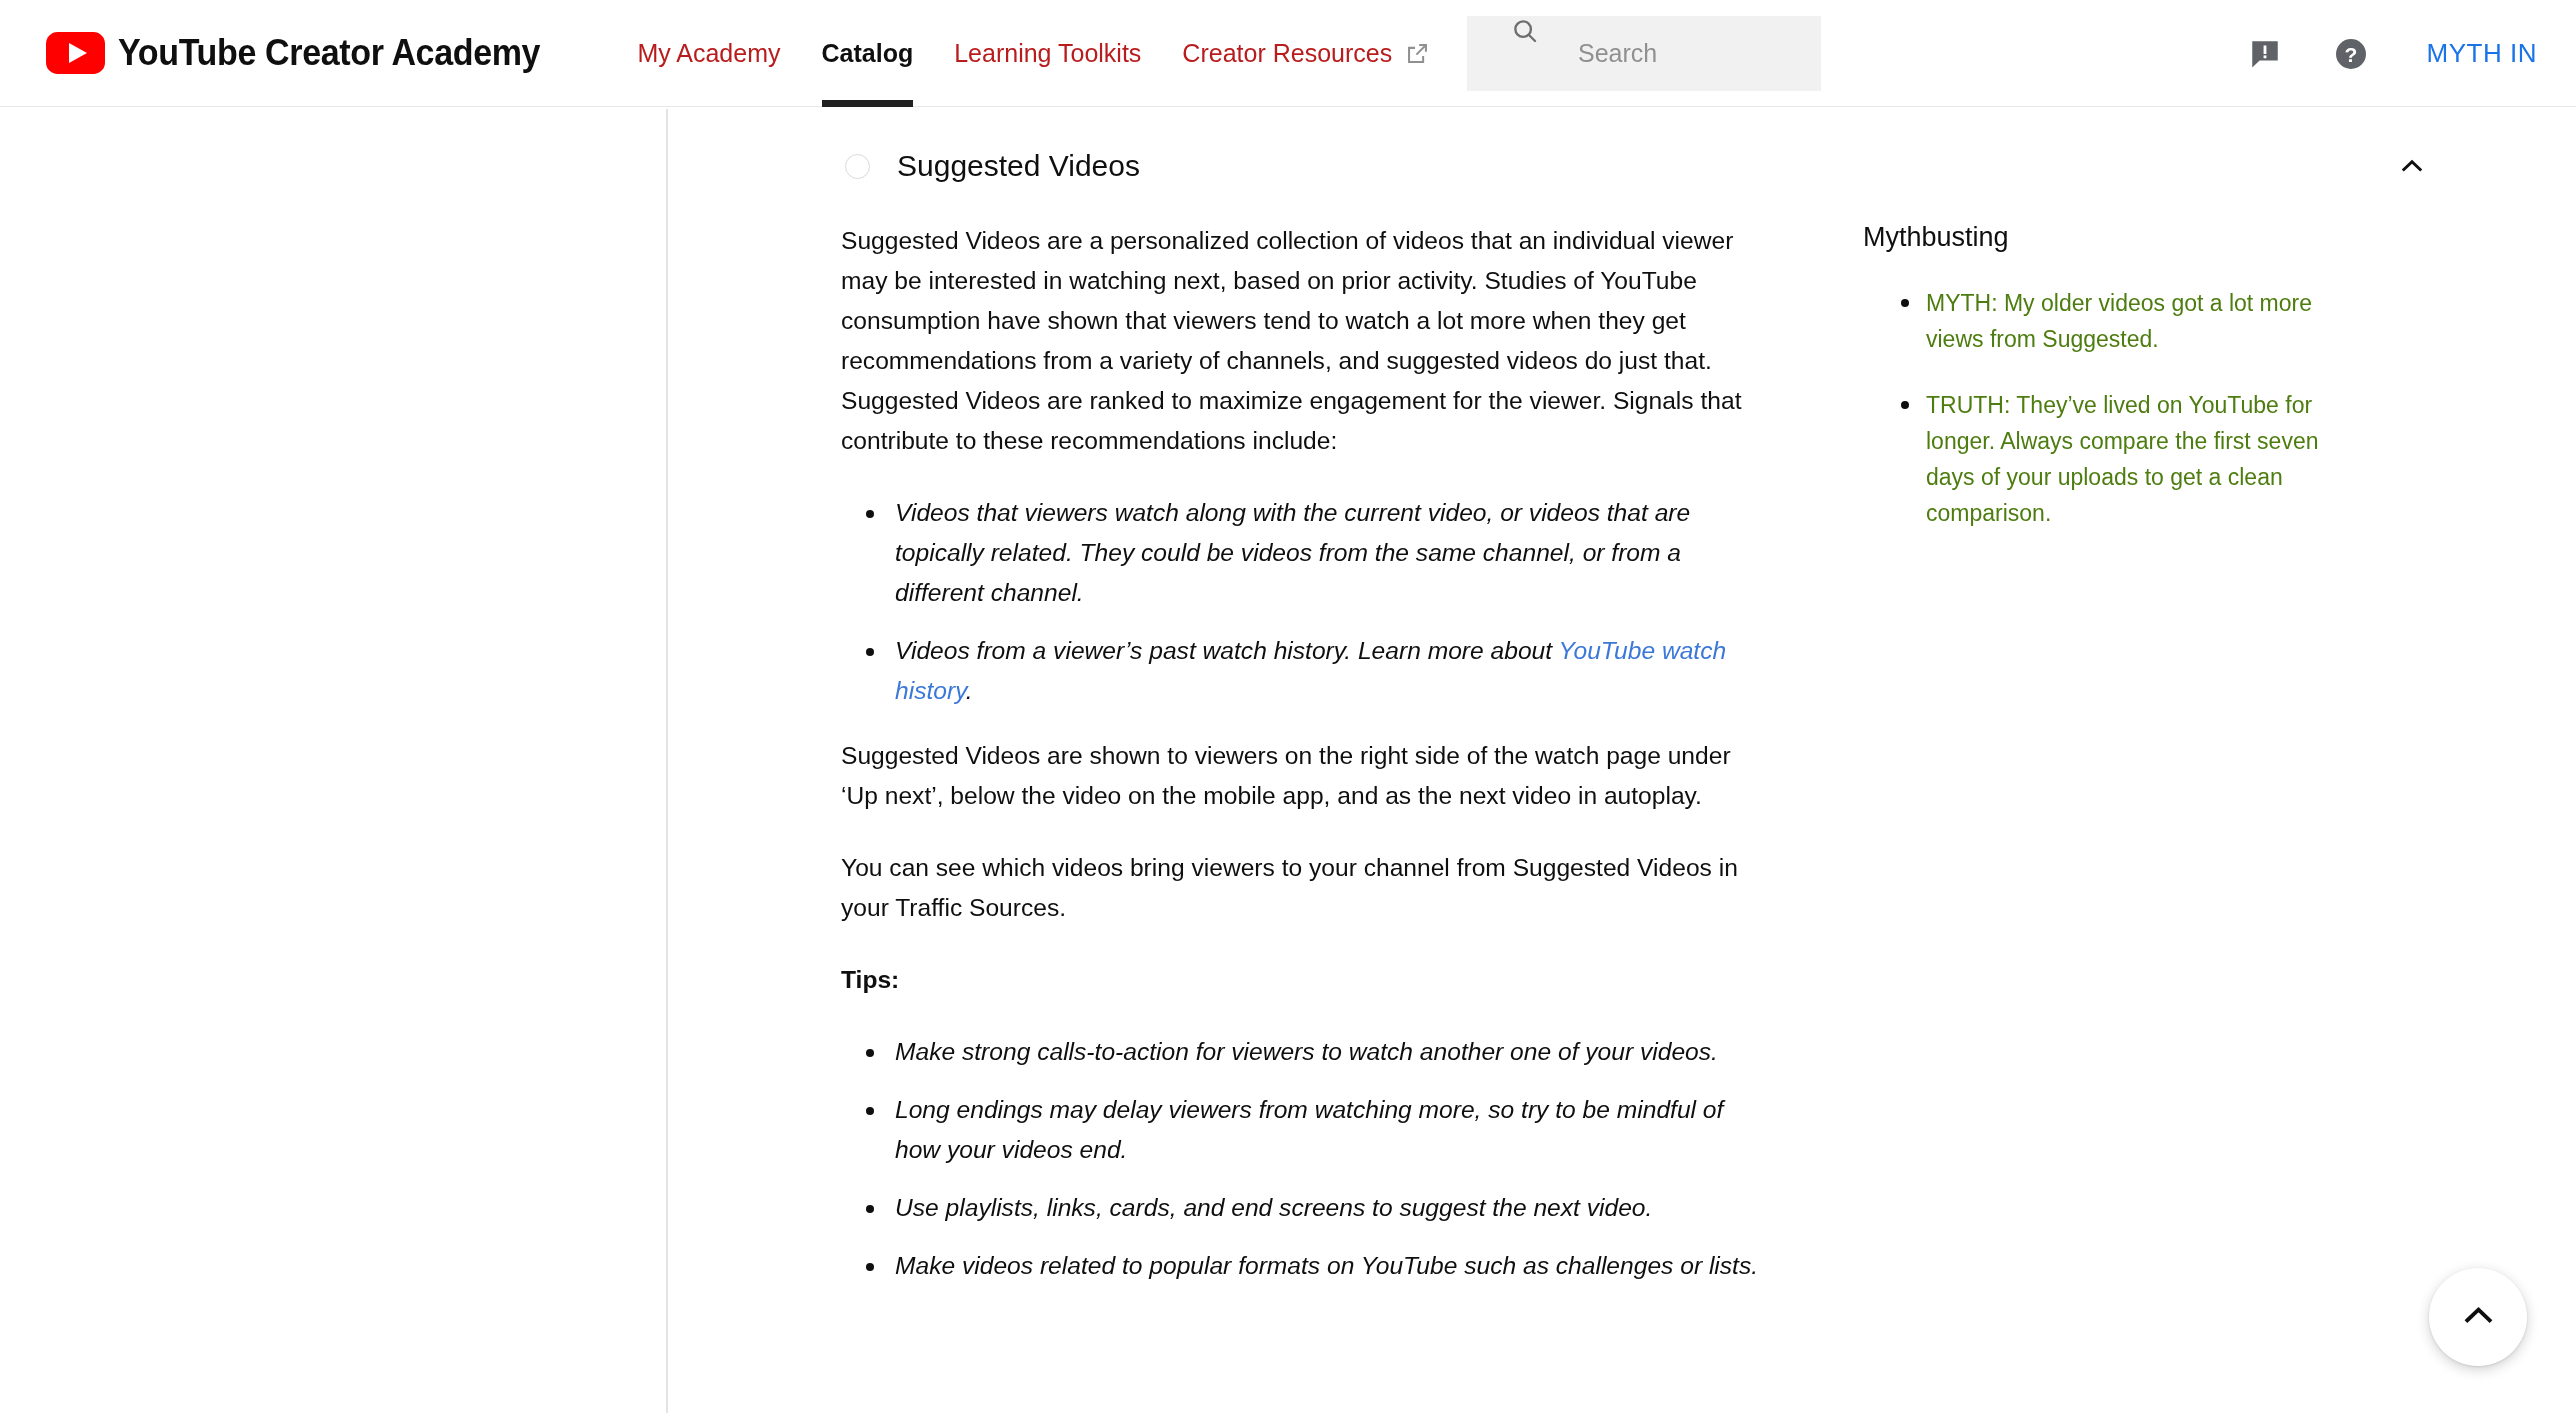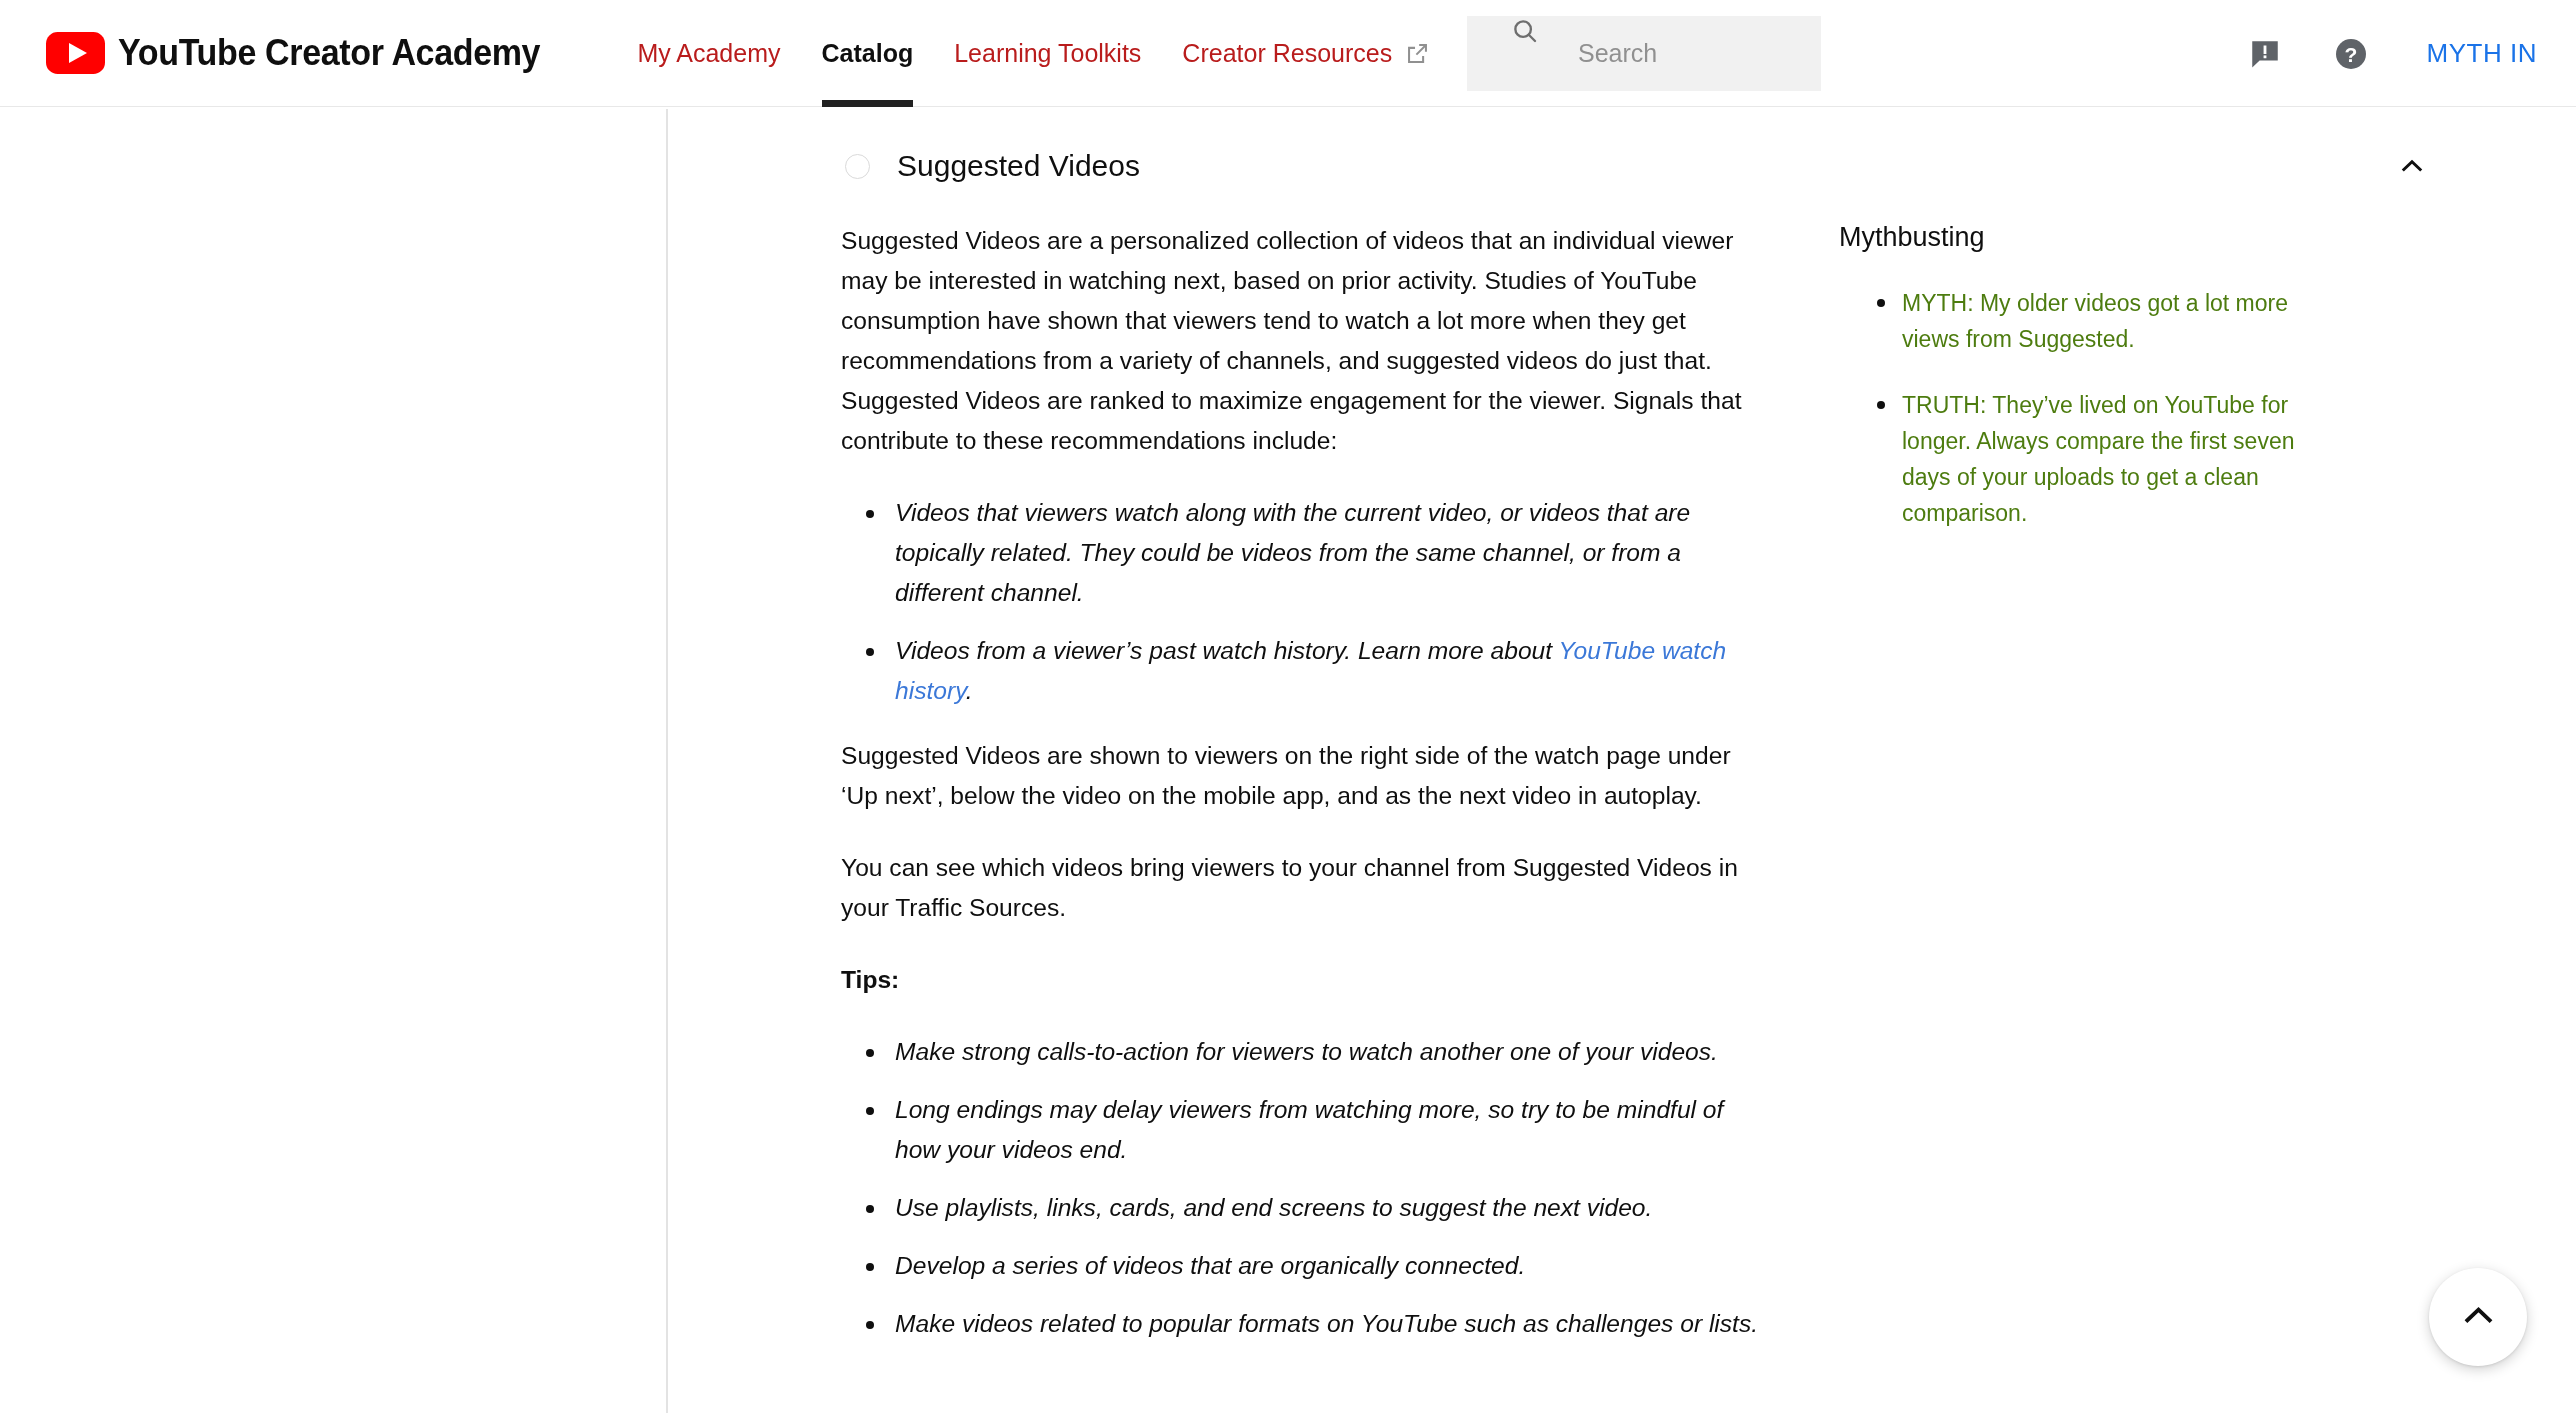--- a/index.html
+++ b/index.html
@@ -207,20 +207,21 @@
     width: 43px;
     height: 43px;
   }
 
   .cols {
     position: absolute;
     left: 0;
     top: 112px;
     width: 1910px;
     display: flex;
+    gap: 24px;
   }
   .col-main {
     width: 926px;
     margin-left: 175px;
   }
   .col-side {
     width: 474px;
     margin-left: 72px;
   }
 
@@ -409,23 +410,20 @@
         <li>
           <span>Make strong calls-to-action for viewers to watch another one of your videos.</span>
         </li>
         <li>
           <span>Long endings may delay viewers from watching more, so try to be mindful of how your videos end.</span>
         </li>
         <li>
           <span>Use playlists, links, cards, and end screens to suggest the next video.</span>
         </li>
         <li>
-          <span>Develop a series of videos that are organically connected.</span>
-        </li>
-        <li>
           <span>Make videos related to popular formats on YouTube such as challenges or lists.</span>
         </li>
       </ul>
     </div>
 
     <div class="col-side">
       <h3 class="side-title">Mythbusting</h3>
       <ul class="side-list">
         <li>
           <span>MYTH: My older videos got a lot more views from Suggested.</span>

